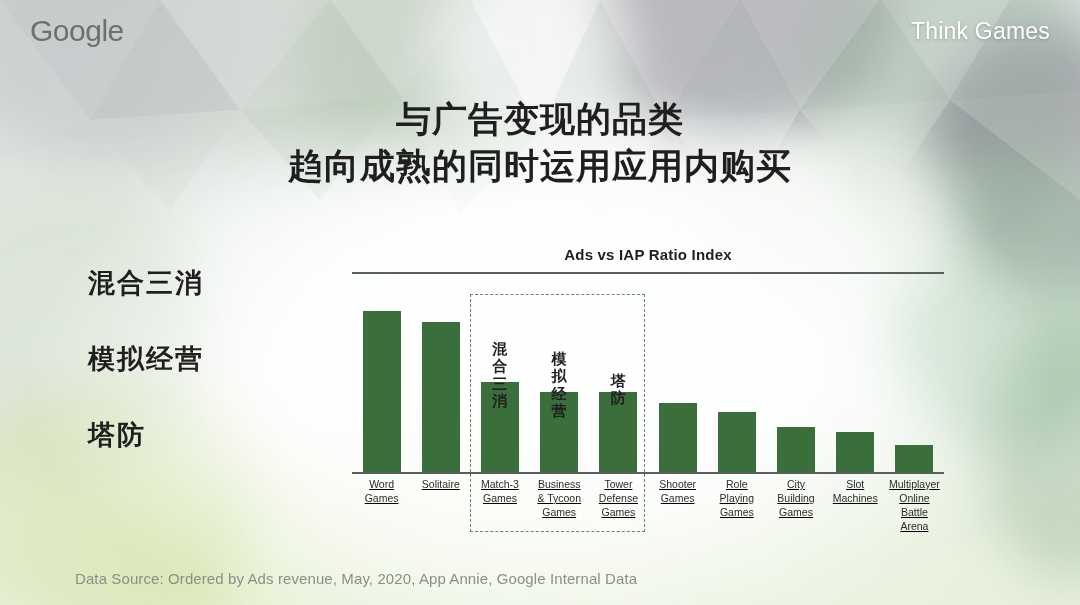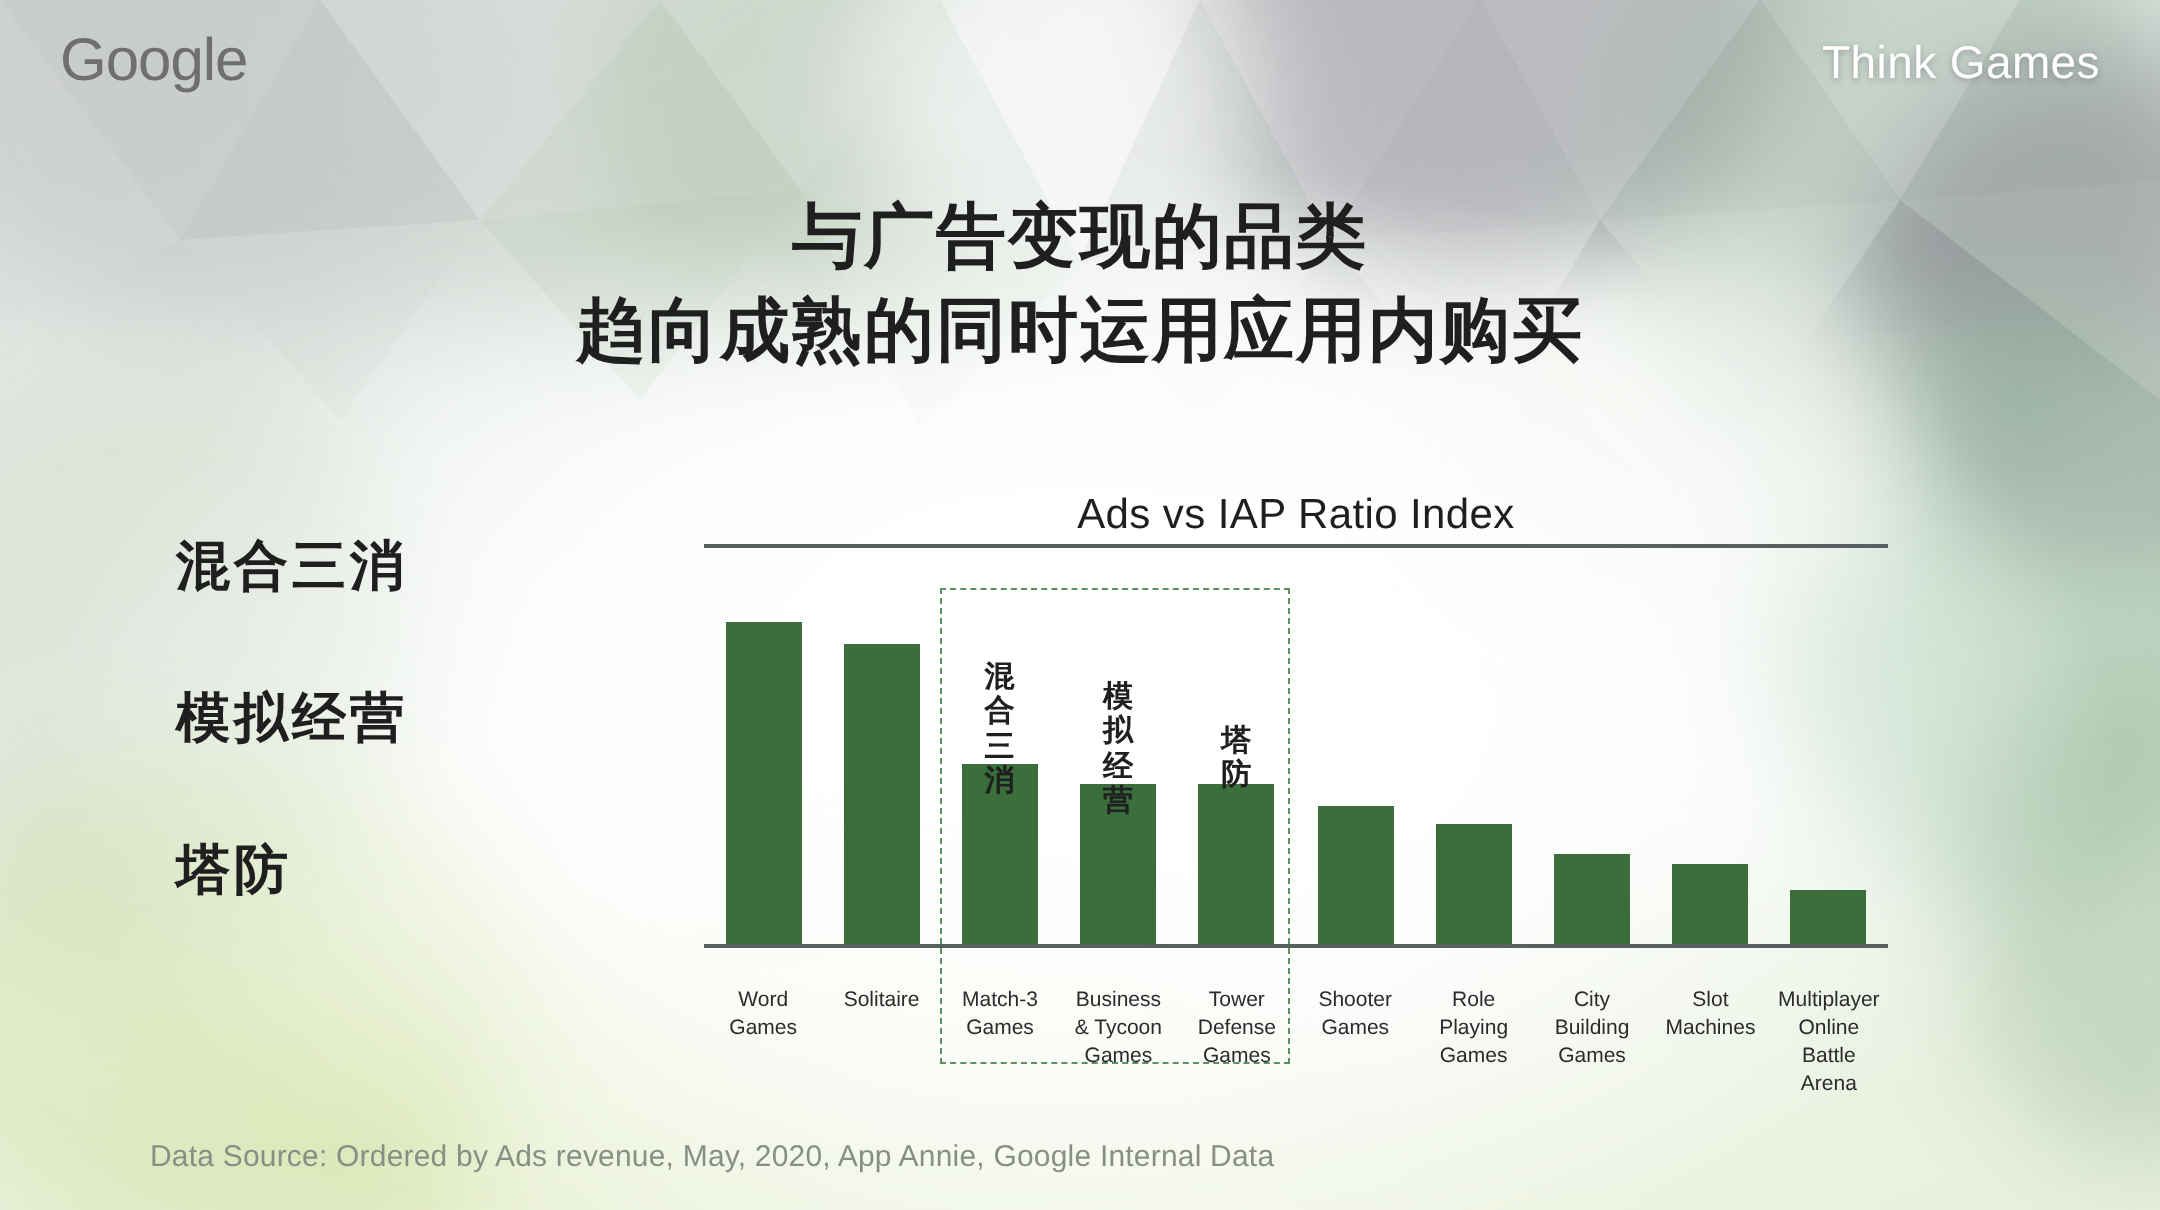--- a/index.html
+++ b/index.html
@@ -123,22 +123,22 @@
     top: 246px;
     width: 592px;
     height: 300px;
   }
 
   .chart-title {
     position: absolute;
     left: 0; right: 0;
     top: 0;
     text-align: center;
-    font-size: 21px;
-    font-weight: normal;
+    font-size: 15px;
+    font-weight: bold;
     color: #1f1f1f;
     letter-spacing: 0.2px;
   }
 
   .top-rule {
     position: absolute;
     left: 0;
     top: 26px;
     width: 592px;
     height: 2px;
@@ -192,21 +192,21 @@
     left: 0;
     top: 226px;
     width: 592px;
     height: 2px;
     background: #58605f;
   }
 
   .bar-tags {
     position: absolute;
     left: 0;
-    top: 32px;
+    top: 42px;
     width: 592px;
     height: 224px;
     display: flex;
     pointer-events: none;
     text-decoration: underline;
   }
   .tag-slot {
     flex: 1 1 0;
     position: relative;
   }
@@ -219,23 +219,24 @@
     font-weight: bold;
     color: #1f1f1f;
     line-height: 1.16;
     letter-spacing: 0.5px;
     white-space: pre-line;
   }
 
   .xlabels {
     position: absolute;
     left: 0;
-    top: 248px;
+    top: 232px;
     width: 592px;
     display: flex;
+    text-decoration: underline;
   }
   .xlabel {
     flex: 1 1 0;
     text-align: center;
     font-size: 10.5px;
     color: #2b2b2b;
     line-height: 1.32;
     white-space: pre-line;
     padding: 0 1px;
   }

